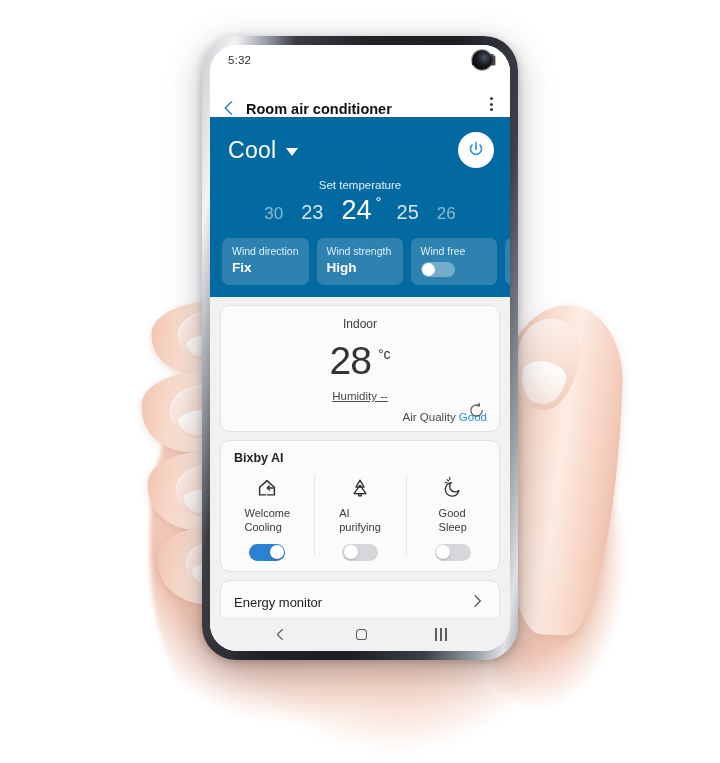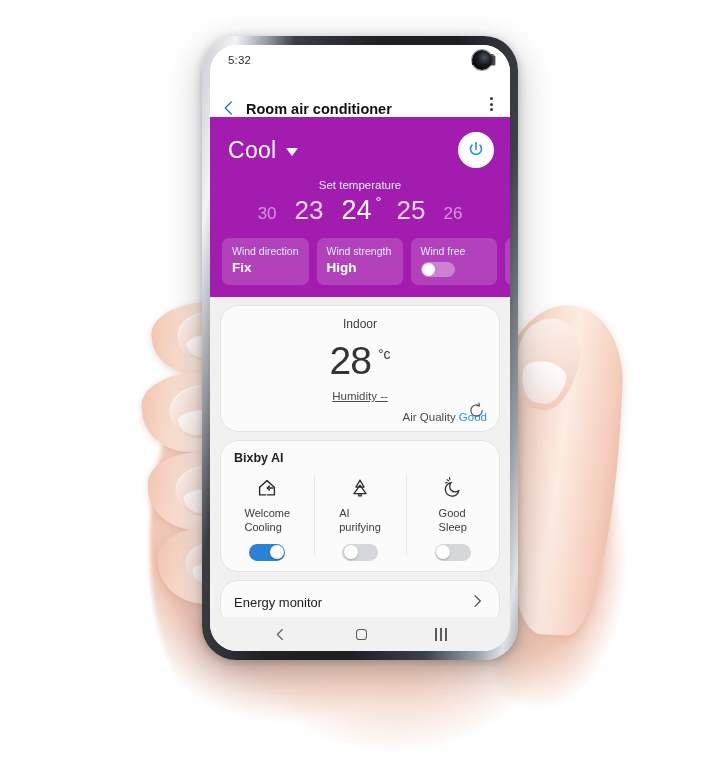--- a/index.html
+++ b/index.html
@@ -138,21 +138,21 @@
   #app-bar {
     height: 42px; display: flex; align-items: flex-end;
     padding: 0 12px 0 10px; background: #fff;
   }
   #app-title { font-size: 14.5px; font-weight: bold; color: #111; margin-left: 8px; }
   #more-icon { margin-left: auto; display:flex; flex-direction:column; gap:2.5px; padding: 6px 5px; }
   #more-icon span { width: 3px; height: 3px; border-radius: 50%; background: #3b3b3b; display:block; }
 
   
   #control-panel {
-    background: #a21caf;
+    background: #0369a1;
     padding: 10px 0 12px 0;
     position: relative;
   }
   #mode-row {
     display: flex; align-items: center;
     padding: 0 16px 0 18px; height: 46px;
   }
   #mode-label { font-size: 23px; color: #ffffff; letter-spacing: .3px; }
   #mode-caret {
     width: 0; height: 0; margin-left: 9px; margin-top: 4px;
@@ -167,21 +167,21 @@
   }
 
   #set-temp-label {
     text-align: center; color: #e2f0fa; font-size: 11.5px; margin-top: 6px;
   }
   #temp-scale {
     display: flex; align-items: baseline; justify-content: center;
     gap: 18px; margin-top: 4px; padding: 0 10px;
   }
   .temp-item { color: rgba(255,255,255,.52); font-size: 17px; }
-  .temp-item.near { color: rgba(255,255,255,.82); font-size: 26px; }
+  .temp-item.near { color: rgba(255,255,255,.82); font-size: 20px; }
   .temp-item.sel {
     color: #ffffff; font-size: 27px; position: relative; padding-right: 7px;
   }
   .temp-item.sel::after {
     content: "°"; position: absolute; right: -3px; top: -2px; font-size: 15px;
   }
 
   #chip-row {
     display: flex; gap: 8px; margin-top: 12px;
     padding: 0 0 0 12px; overflow: hidden;
@@ -202,21 +202,21 @@
   .chip-toggle::after {
     content:""; position:absolute; left: 1px; top: 1px;
     width: 13px; height: 13px; border-radius: 50%; background: #ffffff;
   }
   .chip.partial { min-width: 34px; width: 34px; }
 
   
   #content { background: #f1f1f1; padding: 8px 10px 0 10px; }
   .card {
     background: #fbfbfb; border: 1px solid #e3e3e3;
-    border-radius: 18px; margin-bottom: 8px;
+    border-radius: 10px; margin-bottom: 8px;
   }
 
   
   #indoor-card { padding: 11px 12px 8px 12px; position: relative; }
   #indoor-title { text-align: center; font-size: 12px; color: #3b3b3b; }
   #indoor-temp-row {
     display: flex; align-items: flex-start; justify-content: center;
     margin-top: 10px;
   }
   #indoor-temp { font-size: 39px; color: #333; line-height: 1; letter-spacing: -1px; }

